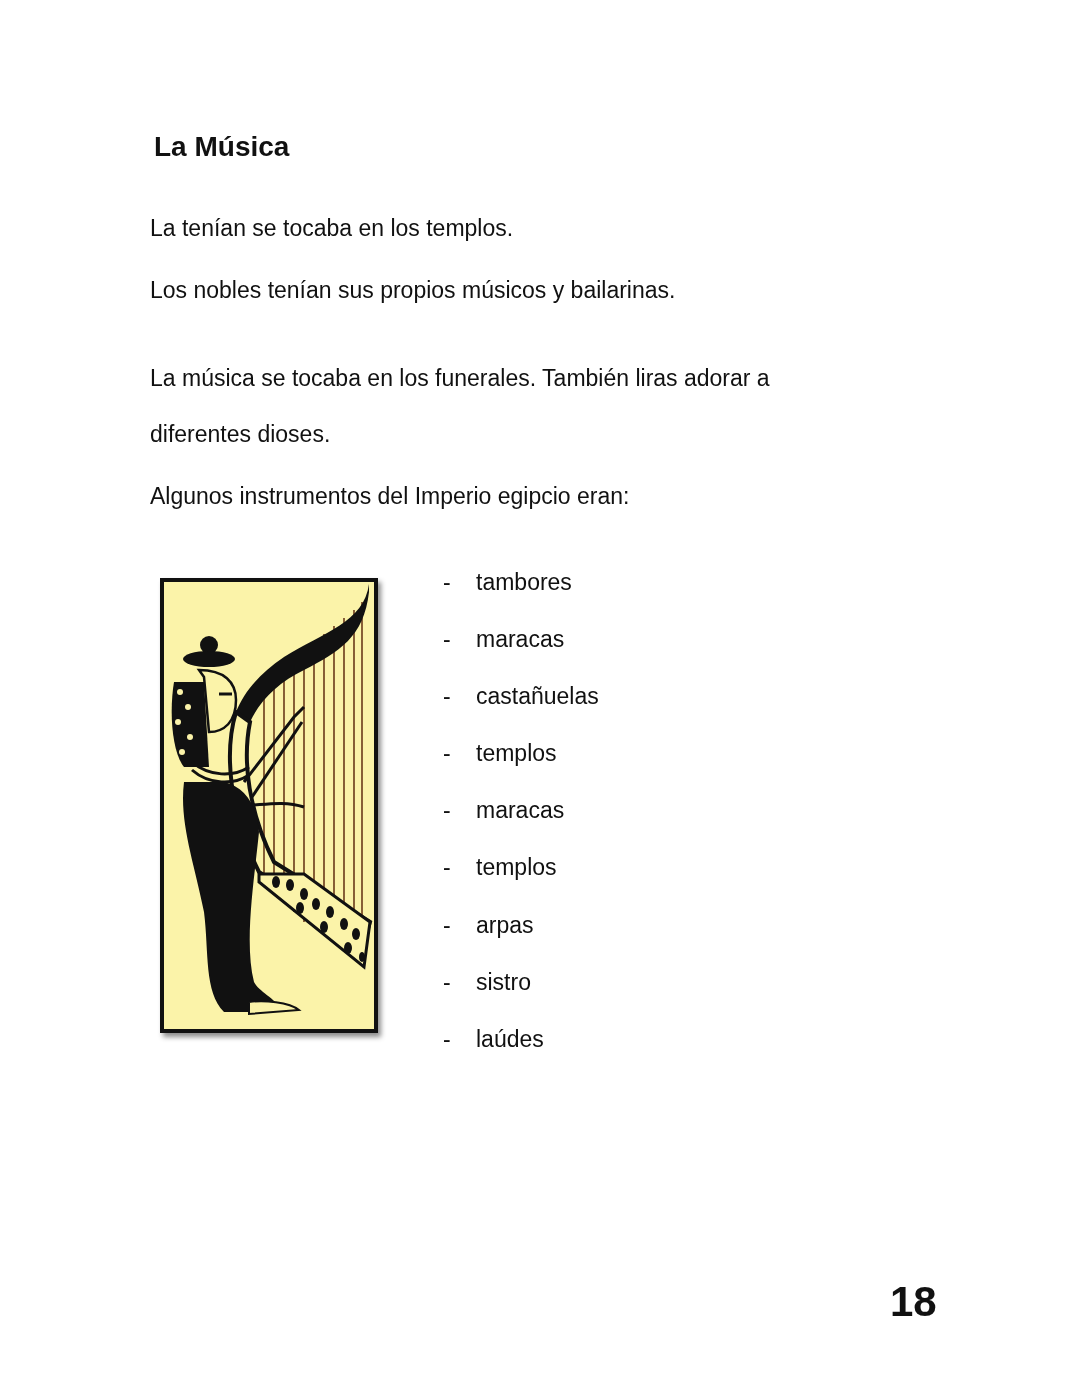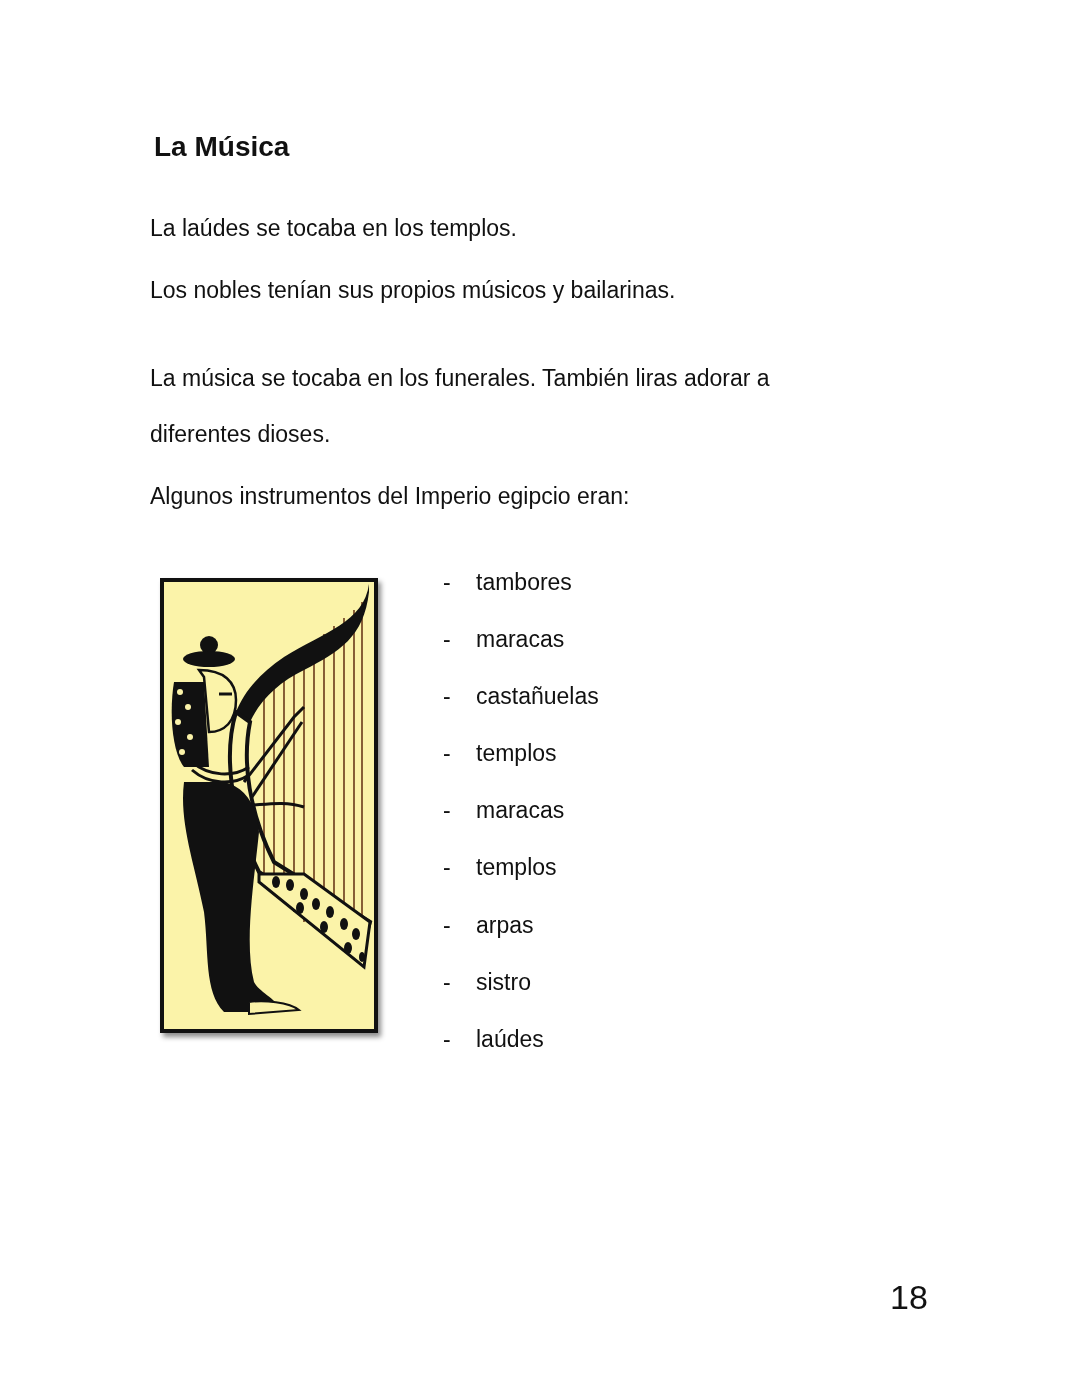--- a/index.html
+++ b/index.html
@@ -20,29 +20,29 @@
       box-shadow: 3px 4px 5px rgba(0,0,0,0.45);
       overflow: hidden;
     }
     .figure svg { width: 100%; height: 100%; display: block; }
     .list { position: absolute; left: 440px; top: 568px; margin: 0; padding: 0; list-style: none; }
     .list li {
       display: flex; font-size: 23px; line-height: 28px; height: 57.1px; align-items: flex-start;
     }
     .list .dash { width: 33px; padding-left: 3px; }
     .page-number {
-      position: absolute; left: 890px; top: 1278px; font-size: 34px; font-weight: normal; text-align: center;
+      position: absolute; left: 890px; top: 1278px; font-size: 42px; font-weight: bold; text-align: center;
     }
   </style>
 </head>
 <body>
 
 <h1 class="title">La Música</h1>
 
-<p class="para" style="top:214px">La laúdes se tocaba en los templos.</p>
+<p class="para" style="top:214px">La tenían se tocaba en los templos.</p>
 <p class="para" style="top:276px">Los nobles tenían sus propios músicos y bailarinas.</p>
 <p class="para" style="top:364px">La música se tocaba en los funerales. También liras adorar a</p>
 <p class="para" style="top:420px">diferentes dioses.</p>
 <p class="para" style="top:482px">Algunos instrumentos del Imperio egipcio eran:</p>
 
 <div class="figure">
   <svg viewBox="0 0 210 447">
 
     <g stroke="#6b3a1a" stroke-width="1.6">
       <line x1="100" y1="115" x2="100" y2="300"></line>

